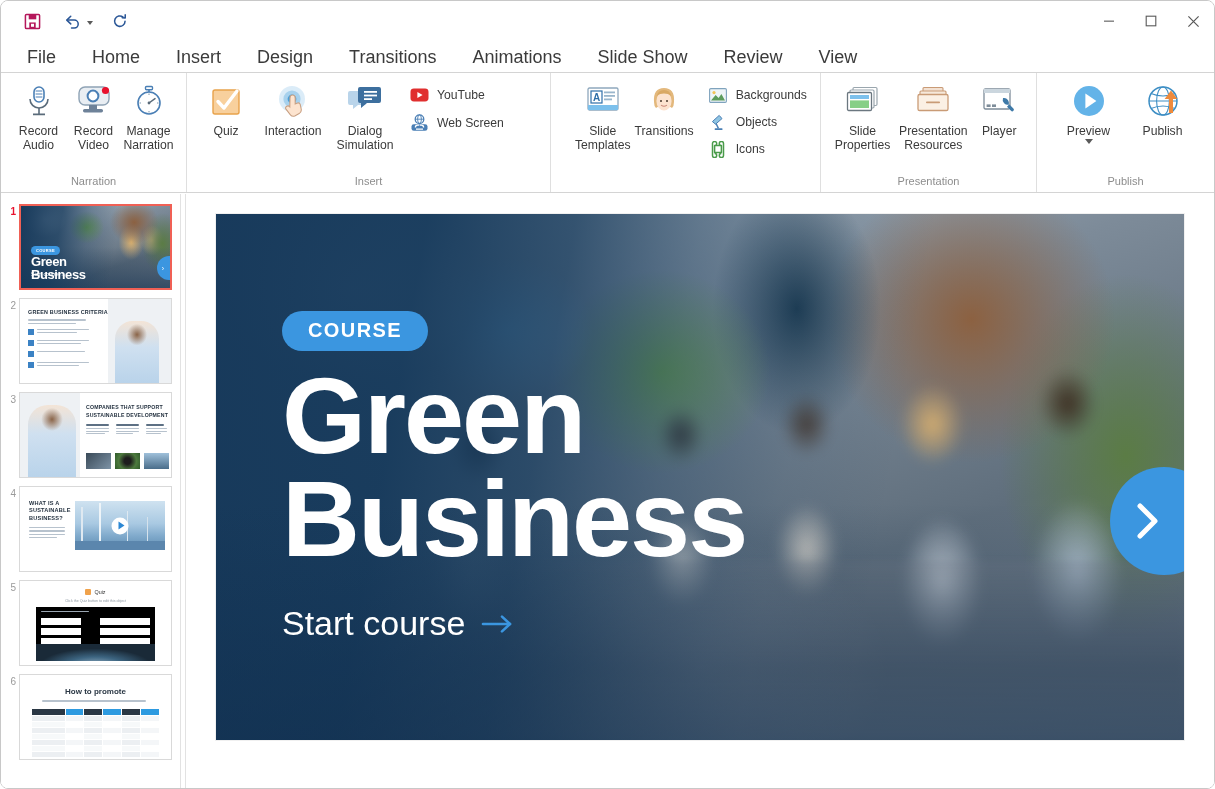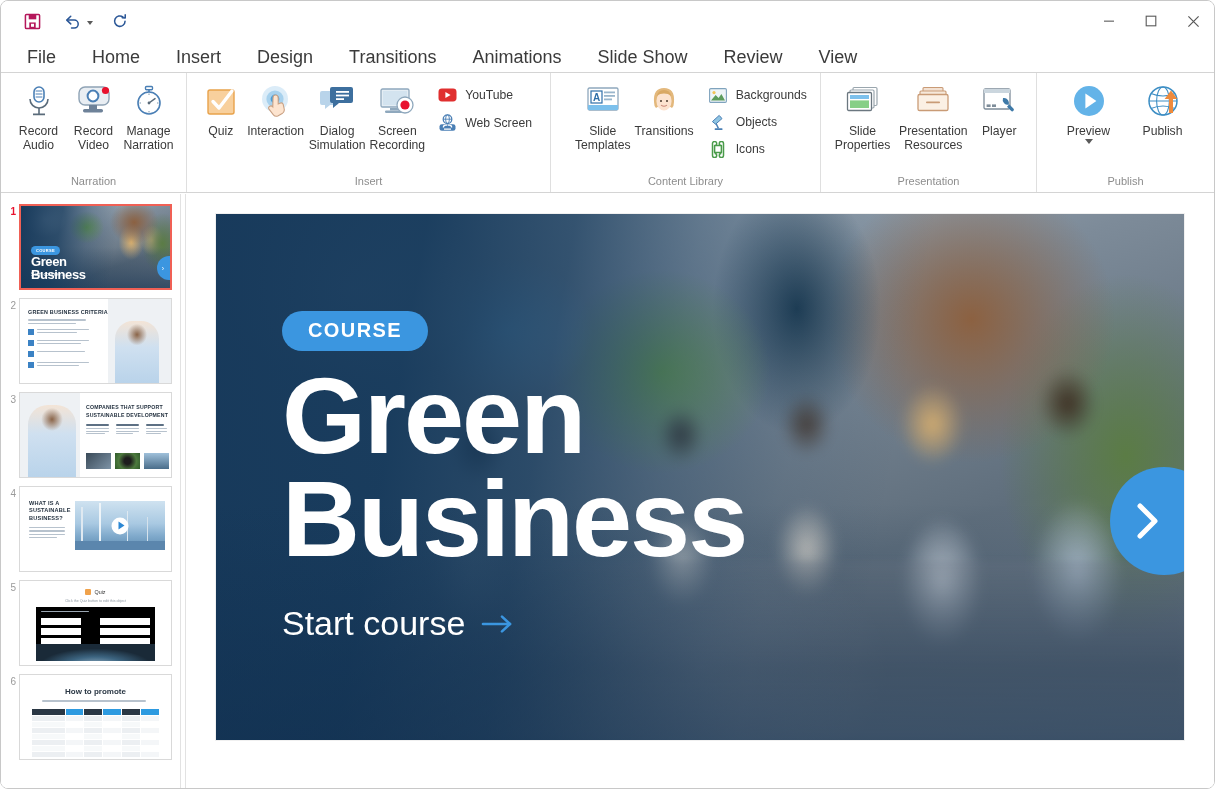--- a/index.html
+++ b/index.html
@@ -489,34 +489,20 @@
               <path d="M2 6 h14 a2 2 0 0 1 2 2 v10 a2 2 0 0 1 -2 2 h-6 l-5 4 v-4 h-3 a2 2 0 0 1 -2 -2 v-10 a2 2 0 0 1 2 -2 z" fill="#b9d4ea"></path>
               <path d="M12 2 h19 a2 2 0 0 1 2 2 v12 a2 2 0 0 1 -2 2 h-12 l-6 5 v-5 h-1 a2 2 0 0 1 -2 -2 v-12 a2 2 0 0 1 2 -2 z" fill="#3d6f9e"></path>
               <rect x="16" y="6" width="13" height="1.8" fill="#ffffff"></rect>
               <rect x="16" y="9.6" width="13" height="1.8" fill="#ffffff"></rect>
               <rect x="16" y="13.2" width="8" height="1.8" fill="#ffffff"></rect>
             </svg>
           </div>
           <div class="lb">Dialog
 Simulation</div>
         </div>
-        <div class="bigbtn" style="width:68px">
-          <div class="ic">
-            <svg width="36" height="32" viewBox="0 0 36 32">
-              <rect x="2" y="4" width="28" height="18" rx="1.6" fill="#e4edf4" stroke="#8fa8bd" stroke-width="1.3"></rect>
-              <rect x="4" y="6" width="24" height="14" fill="#d3e3ef"></rect>
-              <rect x="11" y="23" width="10" height="2.4" fill="#8fa8bd"></rect>
-              <rect x="6" y="25.4" width="20" height="2.6" rx="1.2" fill="#8fa8bd"></rect>
-              <circle cx="26" cy="20" r="8" fill="#ffffff" stroke="#8fa8bd" stroke-width="1.3"></circle>
-              <circle cx="26" cy="20" r="4.6" fill="#e8112d"></circle>
-            </svg>
-          </div>
-          <div class="lb">Screen
-Recording</div>
-        </div>
 
         <div class="smallcol" style="margin-left:6px">
           <div class="smallbtn">
             <div class="ic">
               <svg width="19" height="14" viewBox="0 0 19 14">
                 <rect x="0.5" y="0.5" width="18" height="13" rx="3.4" fill="#e02f2f"></rect>
                 <path d="M7.4 4 L12.6 7 L7.4 10 Z" fill="#ffffff"></path>
               </svg>
             </div>
             <div class="lb">YouTube</div>
@@ -595,21 +581,20 @@
             <div class="ic">
               <svg width="18" height="17" viewBox="0 0 18 17">
                 <path d="M5.6 4.6 h6.8 v6.8 h-6.8 z M5.6 4.6 a2.1 2.1 0 1 0 -2.1 -2.1 v12 a2.1 2.1 0 1 0 2.1 -2.1
                          M12.4 4.6 a2.1 2.1 0 1 1 2.1 -2.1 v12 a2.1 2.1 0 1 1 -2.1 -2.1" fill="none" stroke="#4a9b4a" stroke-width="1.5" stroke-linejoin="round"></path>
               </svg>
             </div>
             <div class="lb">Icons</div>
           </div>
         </div>
       </div>
-      <div class="rgroup-label">Content Library</div>
     </div>
 
     <div class="rgroup" style="width:216px">
       <div class="rgroup-items" style="gap:0; justify-content:center">
         <div class="bigbtn" style="width:66px">
           <div class="ic">
             <svg width="34" height="30" viewBox="0 0 34 30">
               <rect x="7" y="1.5" width="24" height="18" rx="1.2" fill="#ffffff" stroke="#9aa6ae" stroke-width="1.2"></rect>
               <rect x="4" y="4" width="24" height="18" rx="1.2" fill="#ffffff" stroke="#9aa6ae" stroke-width="1.2"></rect>
               <rect x="1.5" y="6.5" width="24" height="18" rx="1.2" fill="#ffffff" stroke="#6b7780" stroke-width="1.3"></rect>

